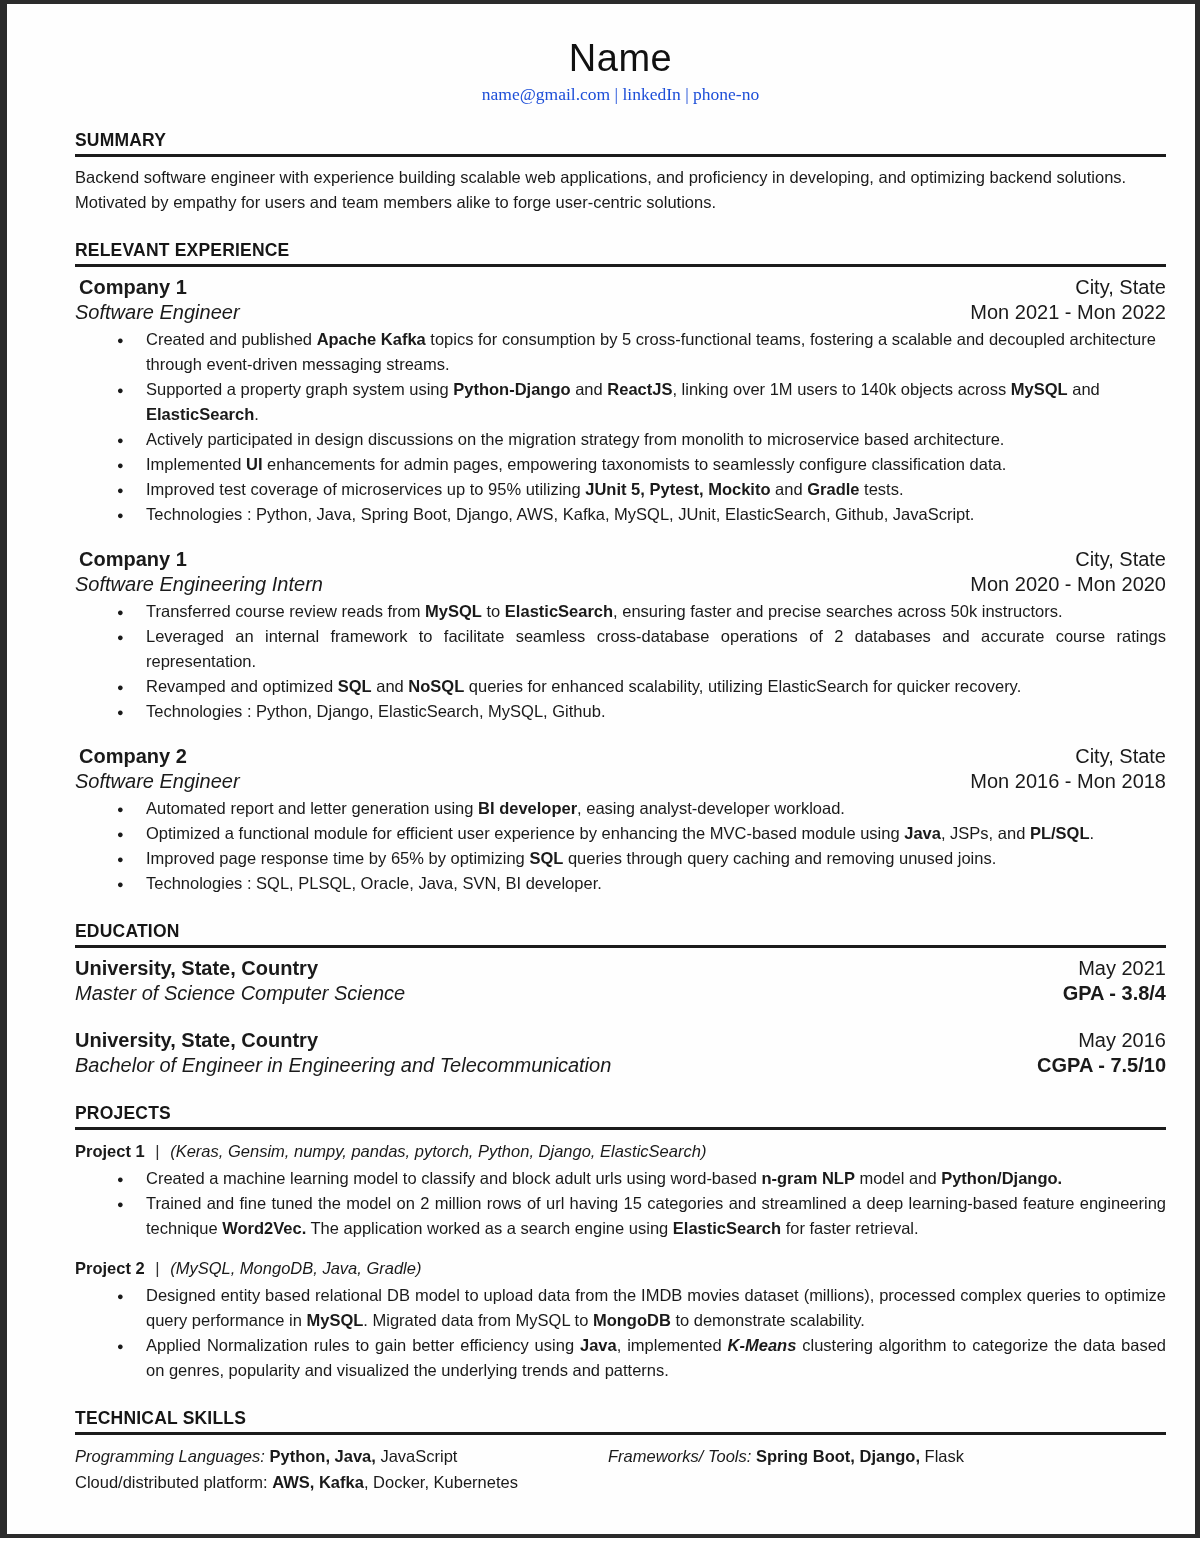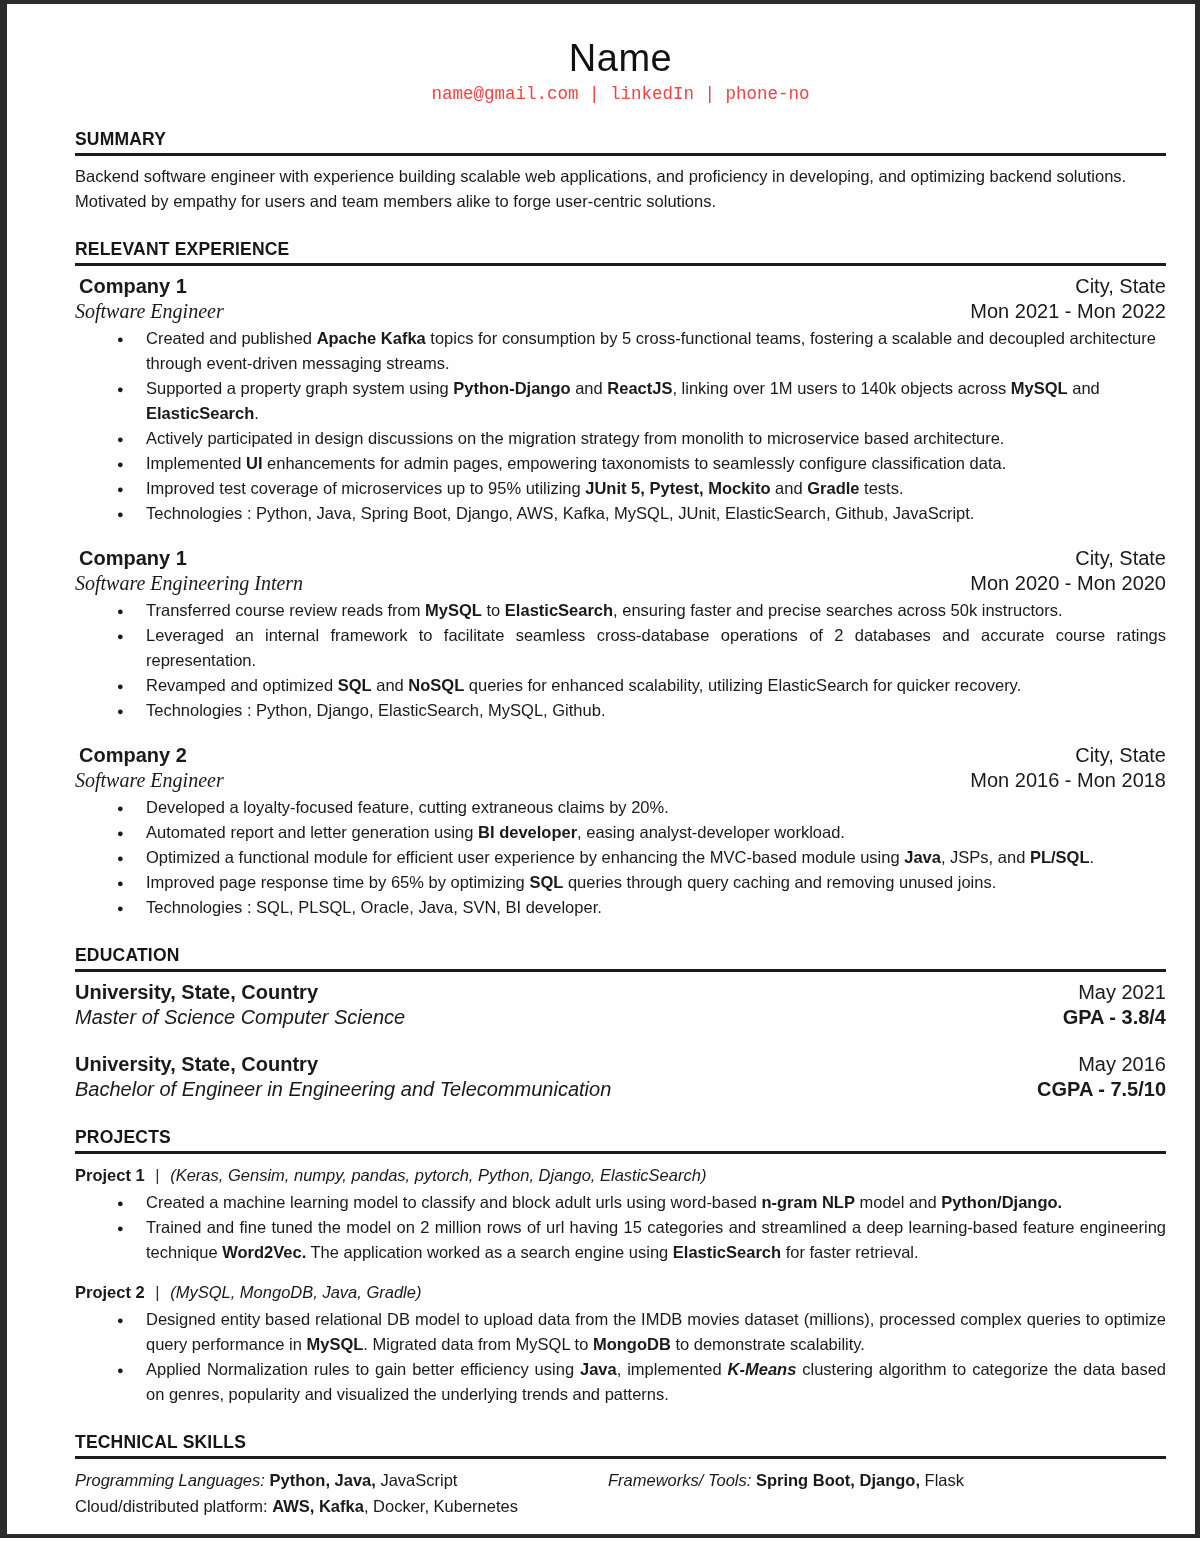--- a/index.html
+++ b/index.html
@@ -24,24 +24,24 @@
   .name {
     text-align: center;
     font-size: 38px;
     font-weight: 500;
     letter-spacing: 0.5px;
     color: #111;
     line-height: 1.1;
   }
   .contact {
     text-align: center;
-    font-family: Liberation Mono, monospace;
+    font-family: Liberation Serif, serif;
     font-size: 17.5px;
     margin-top: 4px;
-    color: #ef4444;
+    color: #1d4ed8;
   }
   
   section { margin-top: 25px; }
   h2.sec-heading {
     font-size: 17.5px;
     font-weight: 700;
     color: #161616;
     border-bottom: 3px solid #1c1c1c;
     padding-bottom: 3px;
     margin-bottom: 8px;
@@ -54,21 +54,21 @@
   .entry:first-of-type { margin-top: 2px; }
   .row2 {
     display: flex;
     justify-content: space-between;
     align-items: baseline;
     font-size: 20px;
     line-height: 25px;
   }
   .company { font-weight: 700; padding-left: 4px; }
   .loc { }
-  .jobtitle { font-style: italic; font-family: Liberation Serif, serif; }
+  .jobtitle { font-style: italic; }
   .dates { }
 
   
   ul.bullets { list-style: none; margin-top: 2px; }
   ul.bullets li {
     position: relative;
     padding-left: 71px;
     font-size: 16.5px;
     line-height: 25px;
     margin-bottom: 0px;
@@ -165,21 +165,20 @@
     <div class="entry">
       <div class="row2">
         <span class="company">Company 2</span>
         <span class="loc">City, State</span>
       </div>
       <div class="row2">
         <span class="jobtitle">Software Engineer</span>
         <span class="dates">Mon 2016 - Mon 2018</span>
       </div>
       <ul class="bullets">
-        <li><span>Developed a loyalty-focused feature, cutting extraneous claims by 20%.</span></li>
         <li><span>Automated report and letter generation using </span><span class="b">BI developer</span><span>, easing analyst-developer workload.</span></li>
         <li><span>Optimized a functional module for efficient user experience by enhancing the MVC-based module using </span><span class="b">Java</span><span>, JSPs, and </span><span class="b">PL/SQL</span><span>.</span></li>
         <li><span>Improved page response time by 65% by optimizing </span><span class="b">SQL</span><span> queries through query caching and removing unused joins.</span></li>
         <li><span>Technologies : SQL, PLSQL, Oracle, Java, SVN, BI developer.</span></li>
       </ul>
     </div>
   </section>
 
   <section>
     <h2 class="sec-heading">EDUCATION</h2>

